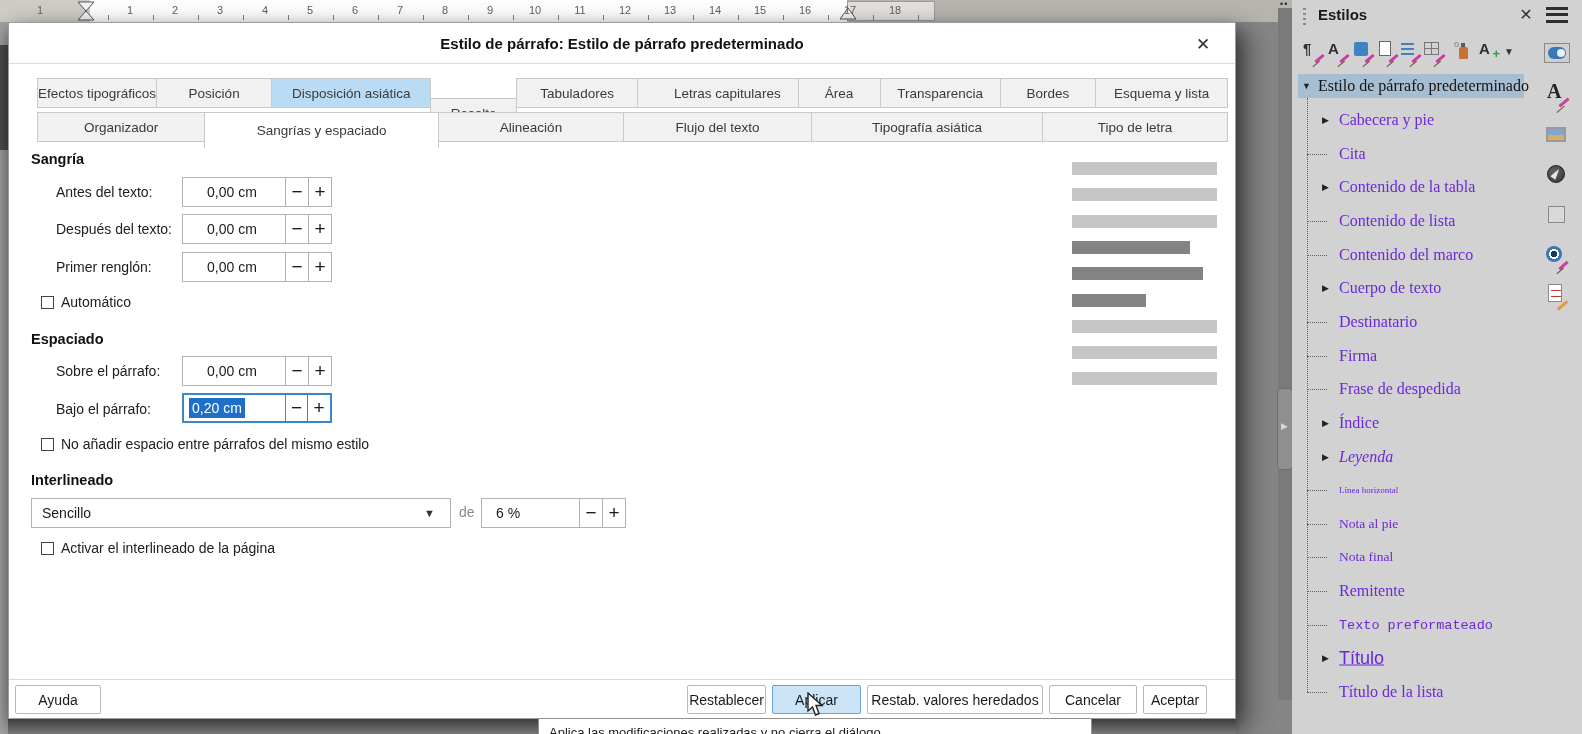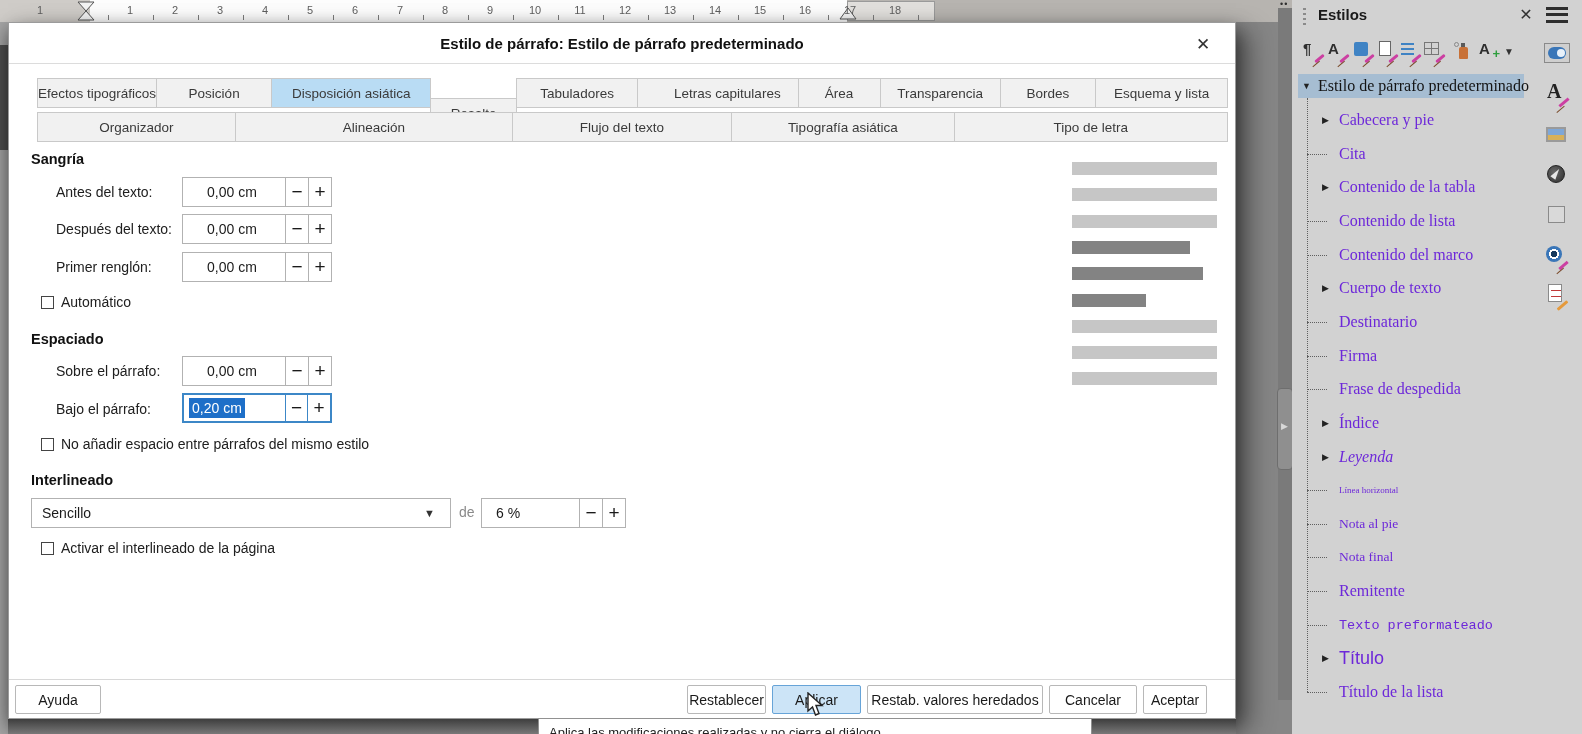--- a/index.html
+++ b/index.html
@@ -158,21 +158,21 @@
   #treeline { left:15px; top:98px; width:1px; height:594px; border-left:1px dotted #5f5f5f; }
   .stylerow { left:0; width:245px; height:34px; display:flex; align-items:center; cursor:pointer; }
   .stylerow .stub { position:absolute; left:15px; width:20px; height:1px; border-top:1px dotted #5f5f5f; }
   .stylerow .arr { position:absolute; left:30px; font-size:9px; color:#222; }
   .stylerow .lbl { position:absolute; left:47px; white-space:nowrap; color:#6d28d9; }
   .f-serif { font-family:"Liberation Serif",serif; font-size:16px; }
   .f-serif-italic { font-family:"Liberation Serif",serif; font-size:16px; font-style:italic; }
   .f-serif-small { font-family:"Liberation Serif",serif; font-size:13.5px; }
   .f-serif-tiny { font-family:"Liberation Serif",serif; font-size:9px; }
   .f-mono { font-family:"Liberation Mono","DejaVu Sans Mono",monospace; font-size:13.5px; }
-  .f-sans-large { font-family:"Liberation Sans",sans-serif; font-size:18px; }
+  .f-sans-large { font-family:"Liberation Sans",sans-serif; font-size:18px;text-decoration:underline; }
 
   
   #cursor { left:806px; top:692px; width:22px; height:26px; z-index:50; }
 </style>
 </head>
 <body>
 
 <div class="abs" id="ruler">
   <div class="abs r-margin-left"></div>
   <div class="abs r-active"></div>
@@ -239,20 +239,21 @@
     <div class="tab">Resalte</div>
     <div class="tab">Tabuladores</div>
     <div class="tab">Letras capitulares</div>
     <div class="tab">Área</div>
     <div class="tab">Transparencia</div>
     <div class="tab">Bordes</div>
     <div class="tab">Esquema y lista</div>
   </div>
   <div class="abs tabrow" id="tabrow2">
     <div class="tab">Organizador</div>
+    <div class="tab active">Sangrías y espaciado</div>
     <div class="tab">Alineación</div>
     <div class="tab">Flujo del texto</div>
     <div class="tab">Tipografía asiática</div>
     <div class="tab">Tipo de letra</div>
   </div>
 
   <div class="abs sect-label" style="top:128px">Sangría</div>
   <div class="abs fld-label" style="top:161px">Antes del texto:</div>
   <div class="abs spin" style="left:173px;top:154px">
     <span class="spin-val">0,00 cm</span>

